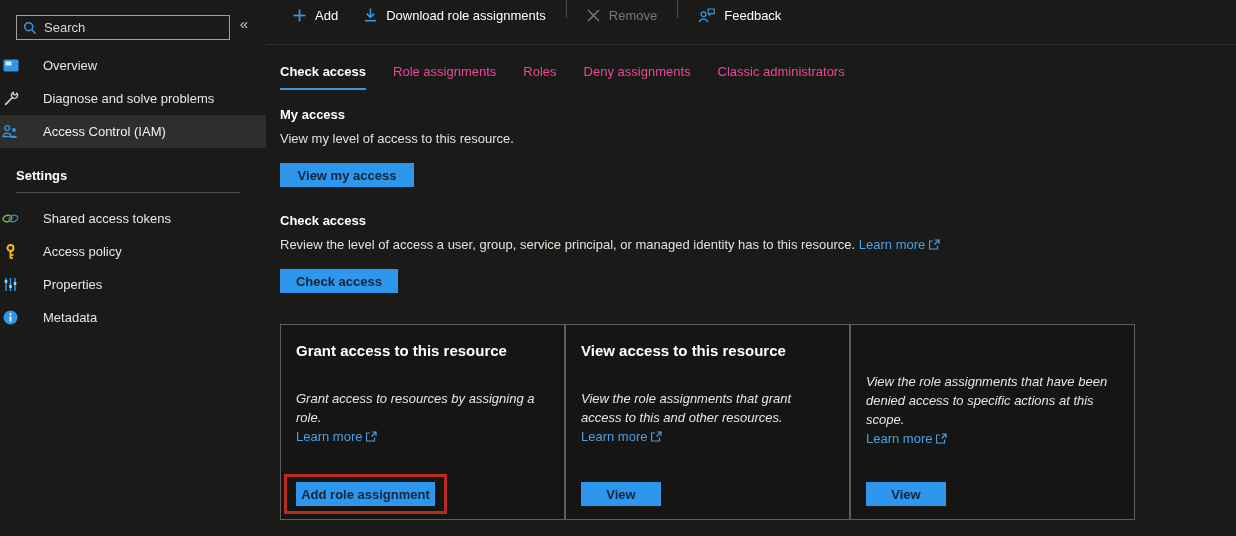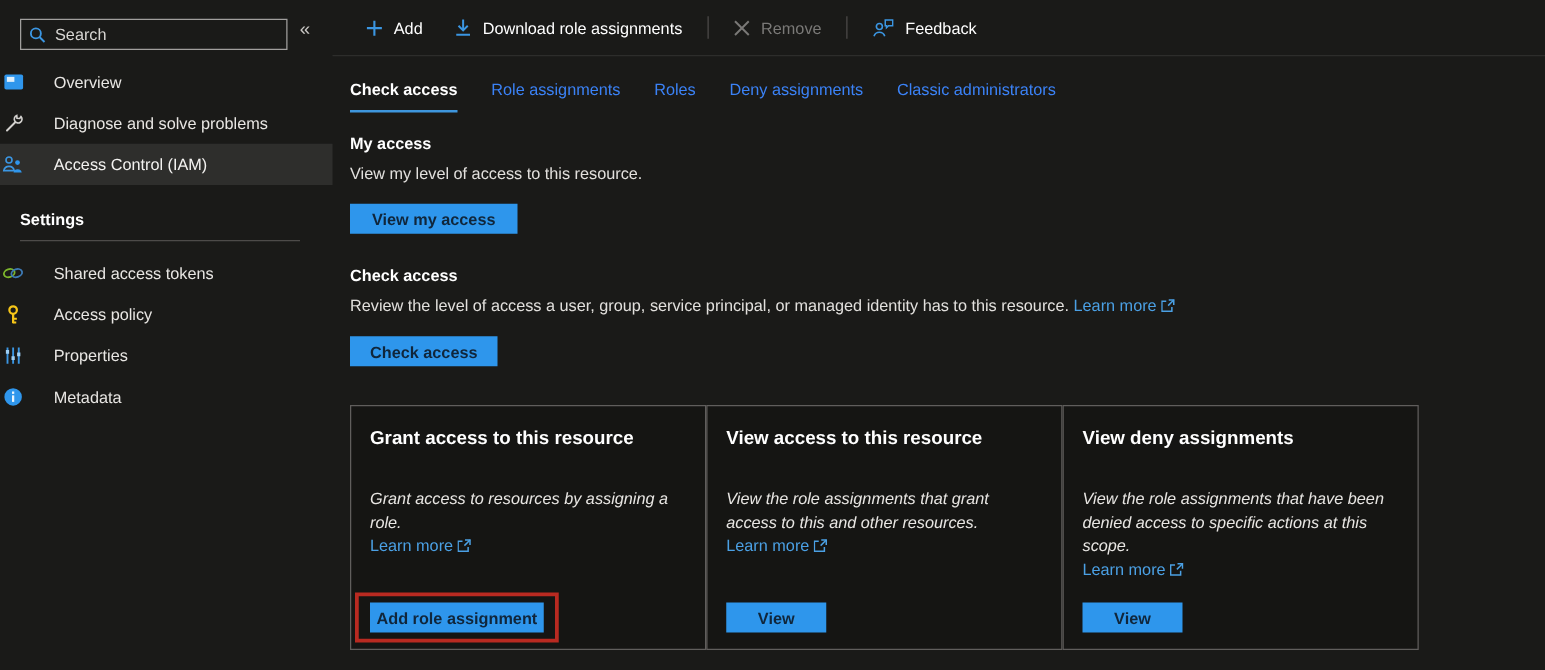--- a/index.html
+++ b/index.html
@@ -36,28 +36,28 @@
   .nav-icon { width:17px; height:17px; flex:0 0 17px; display:flex; align-items:center; justify-content:center; }
 
   .settings-header { margin:20px 0 0 16px; font-weight:bold; color:#ffffff; }
   .settings-divider { border:none; border-top:1px solid #4d4b49; margin:9px 26px 3px 16px; }
 
   
   .main { flex:1; display:flex; flex-direction:column; min-width:0; }
 
   .toolbar {
     height:45px; flex:0 0 45px; border-bottom:1px solid #2d2d2b;
-    display:flex; align-items:center; padding-left:17px; gap:6px;
+    display:flex; align-items:flex-start; padding-left:17px; gap:6px;
   }
   .tb-item { display:flex; align-items:center; gap:9px; padding:0 10px; height:30px; cursor:pointer; color:#ffffff; white-space:nowrap; }
   .tb-item.disabled { color:#7a7977; cursor:default; }
   .tb-sep { width:1px; height:18px; background:#4c4a48; margin:0 4px; }
 
   .tabs { display:flex; gap:27px; padding:19px 0 0 14px; }
-  .tab { color:#3b82f6; padding-bottom:9px; cursor:pointer; border-bottom:2px solid transparent; white-space:nowrap; }
+  .tab { color:#ec4899; padding-bottom:9px; cursor:pointer; border-bottom:2px solid transparent; white-space:nowrap; }
   .tab.active { color:#ffffff; font-weight:bold; border-bottom:2px solid #3e96dd; }
 
   .content { padding:17px 0 0 14px; }
   .section-title { font-weight:bold; color:#ffffff; margin-bottom:9px; }
   .section-desc { color:#e2e0dd; margin-bottom:17px; }
   .link { color:#4ba0e4; text-decoration:none; cursor:pointer; }
   .ext-icon { display:inline-block; vertical-align:-1px; margin-left:4px; }
 
   .btn {
     display:inline-flex; align-items:center; justify-content:center;
@@ -284,21 +284,20 @@
                   <path d="M6 1 h4 v4" fill="none" stroke="#4ba0e4" stroke-width="1.2"></path>
                   <line x1="10" y1="1" x2="5.5" y2="5.5" stroke="#4ba0e4" stroke-width="1.2"></line>
                 </svg></span></a>
         </div>
         <div class="card-footer">
           <button class="btn btn-view">View</button>
         </div>
       </div>
 
       <div class="card">
-        <div class="card-title">View deny assignments</div>
         <div class="card-body">View the role assignments that have been denied access to specific actions at this scope.</div>
         <div class="card-link">
           <a class="link"><span>Learn more</span><span class="ext-icon"><svg width="11" height="11" viewBox="0 0 11 11">
                   <path d="M8.5 6.5 v3.5 h-8 v-8 H4" fill="none" stroke="#4ba0e4" stroke-width="1.2"></path>
                   <path d="M6 1 h4 v4" fill="none" stroke="#4ba0e4" stroke-width="1.2"></path>
                   <line x1="10" y1="1" x2="5.5" y2="5.5" stroke="#4ba0e4" stroke-width="1.2"></line>
                 </svg></span></a>
         </div>
         <div class="card-footer">
           <button class="btn btn-view">View</button>

